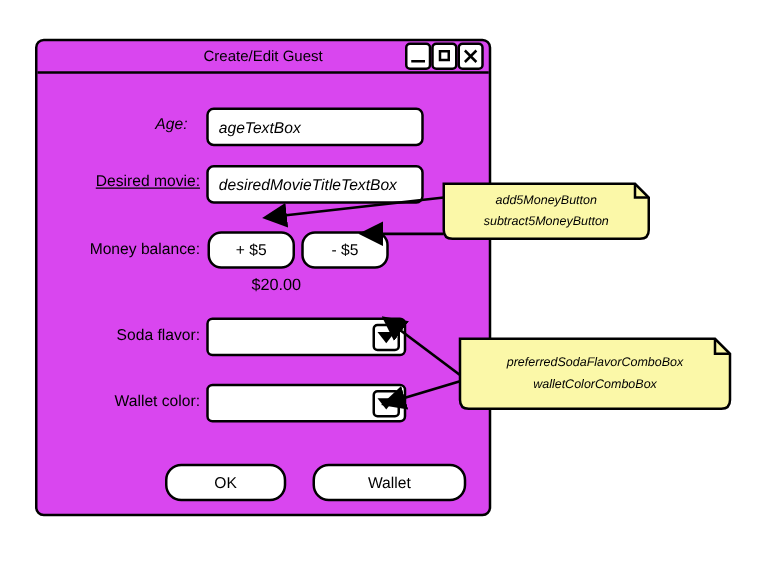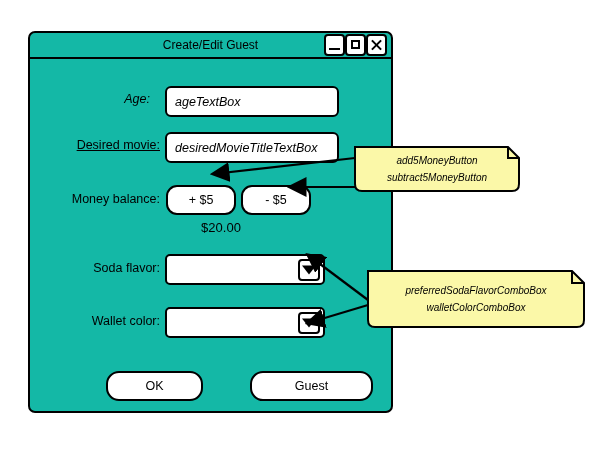--- a/index.html
+++ b/index.html
@@ -16,21 +16,21 @@
     overflow: hidden;
   }
 
   
   .window {
     position: absolute;
     left: 28px;
     top: 31px;
     width: 365px;
     height: 382px;
-    background: #14b8a6;
+    background: #d946ef;
     border: 2px solid #000000;
     border-radius: 7px;
     box-sizing: border-box;
   }
   .titlebar {
     position: absolute;
     left: 0;
     top: 0;
     width: 100%;
     height: 26px;
@@ -277,22 +277,22 @@
     </div>
 
     <div class="field-label" style="left:10px; top:281px; width:120px;">Wallet color:</div>
     <div class="combo" style="left:135px; top:274px; width:160px; height:31px;">
       <span class="combo-value"></span>
       <span class="combo-arrow-btn">
         <span class="tri-down"></span>
       </span>
     </div>
 
-    <div class="action-btn" style="left:76px; top:338px; width:97px; height:30px;">OK</div>
-    <div class="action-btn" style="left:220px; top:338px; width:123px; height:30px;">Guest</div>
+    <div class="action-btn" style="left:102px; top:338px; width:97px; height:30px;">OK</div>
+    <div class="action-btn" style="left:220px; top:338px; width:123px; height:30px;">Wallet</div>
   </div>
 
   <svg class="arrows" viewBox="0 0 612 452" xmlns="http://www.w3.org/2000/svg">
     <defs>
       <marker id="ah" markerWidth="9" markerHeight="9" refX="7.5" refY="4.5" orient="auto" markerUnits="strokeWidth">
         <path d="M0,0 L9,4.5 L0,9 z" fill="#000000"></path>
       </marker>
     </defs>
 
     <path d="M355,158 L213,174" stroke="#000000" stroke-width="2.2" fill="none" marker-end="url(#ah)"></path>

